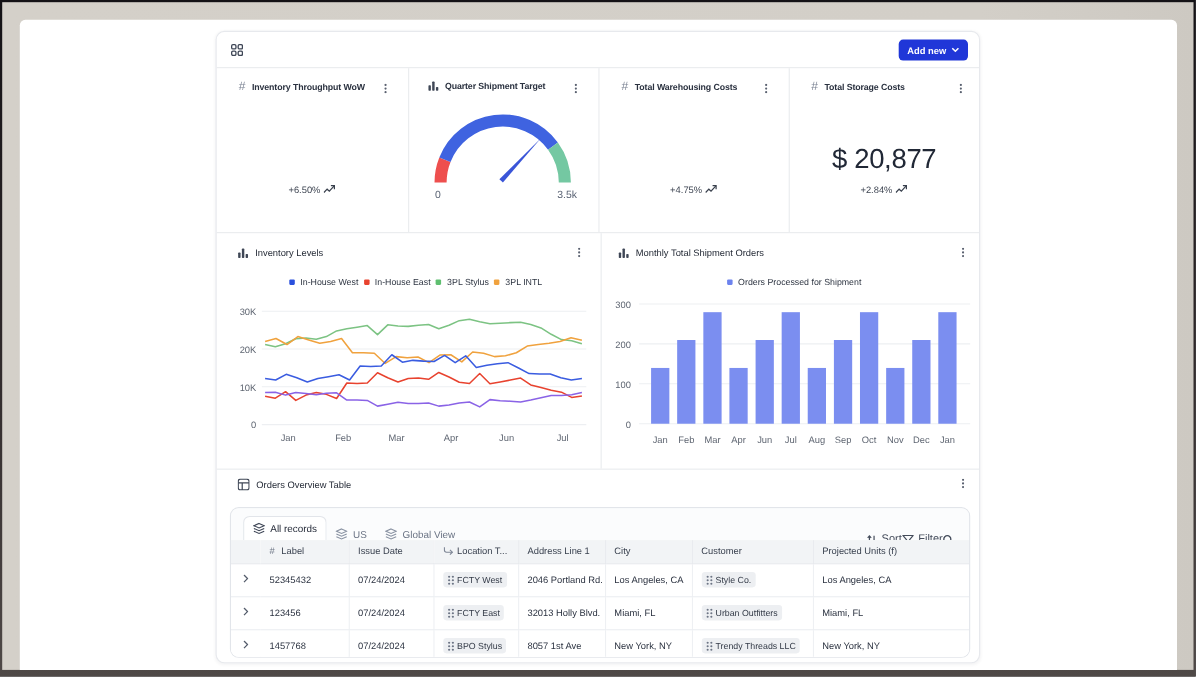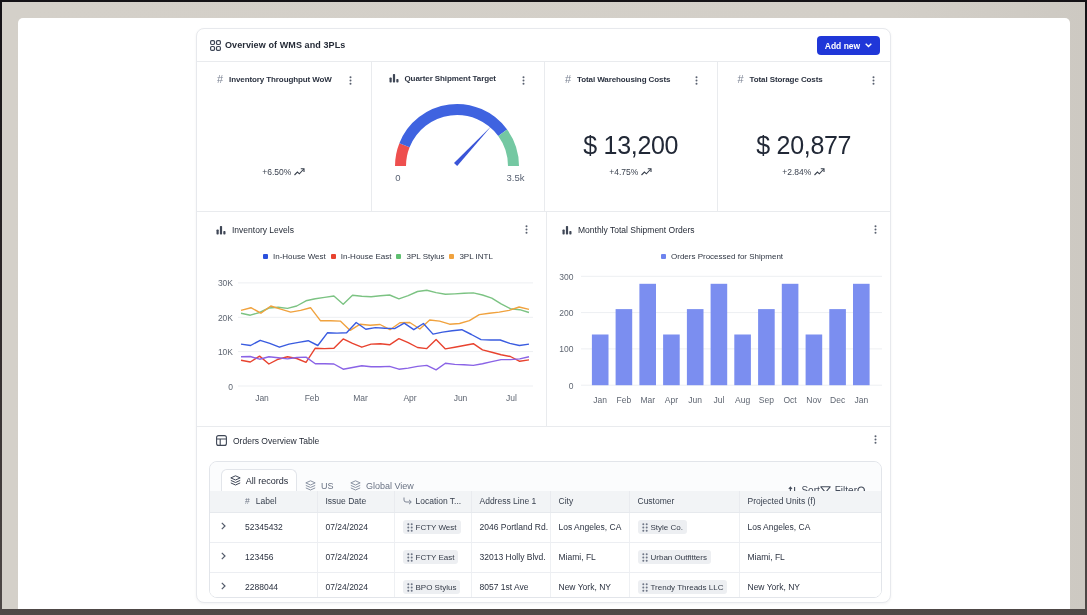--- a/index.html
+++ b/index.html
@@ -69,21 +69,20 @@
 <div id="frame">
 <div id="page">
 <div id="card">
   <div class="hdr">
     <svg class="abs" style="left:13px;top:11px" width="11" height="11" viewBox="0 0 11 11" fill="none" stroke="#3e4656" stroke-width="1.2">
       <rect x="0.6" y="0.6" width="3.9" height="3.9" rx="1.2"></rect>
               <rect x="6.5" y="0.6" width="3.9" height="3.9" rx="1.2"></rect>
       <rect x="0.6" y="6.5" width="3.9" height="3.9" rx="1.2"></rect>
               <rect x="6.5" y="6.5" width="3.9" height="3.9" rx="1.2"></rect>
     </svg>
-    <div class="cardtitle">Overview of WMS and 3PLs</div>
     <div class="btn">Add new <svg width="7" height="5" viewBox="0 0 7 5" fill="none" stroke="#fff" stroke-width="1.4">
                 <path d="M0.7 0.8 L3.5 3.6 L6.3 0.8"></path>
               </svg></div>
   </div>
   <div class="kpirow">
     <div class="tile" style="width:175px">
       <div class="ttl"><span style="color:#7c8494;font-size:11px;font-weight:normal">#</span>Inventory Throughput WoW</div>
       <svg class="dots" style="right:19px;top:14px" width="3" height="9" viewBox="0 0 3 9" fill="#5a6170">
                 <circle cx="1.5" cy="1.2" r="1"></circle>
                 <circle cx="1.5" cy="4.5" r="1"></circle>
@@ -114,21 +113,20 @@
       <div class="abs" style="left:16px;top:110px;width:21px;text-align:center;font-size:9.5px;color:#596273">0</div>
       <div class="abs" style="left:123px;top:110px;width:42px;text-align:center;font-size:9.5px;color:#596273">3.5k</div>
     </div>
     <div class="tile" style="width:173px">
       <div class="ttl"><span style="color:#7c8494;font-size:11px;font-weight:normal">#</span>Total Warehousing Costs</div>
       <svg class="dots" style="right:19px;top:14px" width="3" height="9" viewBox="0 0 3 9" fill="#5a6170">
                 <circle cx="1.5" cy="1.2" r="1"></circle>
                 <circle cx="1.5" cy="4.5" r="1"></circle>
                 <circle cx="1.5" cy="7.8" r="1"></circle>
               </svg>
-      <div class="big">$ 13,200</div>
       <div class="sub">+4.75%<svg width="11" height="8" viewBox="0 0 11 8" fill="none" stroke="#39404d" stroke-width="1.1">
                   <path d="M0.5 7 L3.4 4 L5.4 5.8 L9.8 1"></path>
                   <path d="M6.8 0.8 L10 0.8 L10 4"></path>
                 </svg></div>
     </div>
     <div class="tile" style="width:173px">
       <div class="ttl"><span style="color:#7c8494;font-size:11px;font-weight:normal">#</span>Total Storage Costs</div>
       <svg class="dots" style="right:15px;top:14px" width="3" height="9" viewBox="0 0 3 9" fill="#5a6170">
                 <circle cx="1.5" cy="1.2" r="1"></circle>
                 <circle cx="1.5" cy="4.5" r="1"></circle>
@@ -346,21 +344,21 @@
                           <circle cx="4.7" cy="4.5" r="1"></circle>
                           <circle cx="1.3" cy="7.7" r="1"></circle>
                           <circle cx="4.7" cy="7.7" r="1"></circle>
                         </svg>Urban Outfitters</span></td>
           <td>Miami, FL</td>
         </tr>
         <tr>
           <td style="border-right:none;text-align:center;padding:0"><svg width="5" height="8" viewBox="0 0 5 8" fill="none" stroke="#545c6b" stroke-width="1.2">
                         <path d="M0.8 0.8 L4 4 L0.8 7.2"></path>
                       </svg></td>
-          <td>2288044</td>
+          <td>1457768</td>
           <td>07/24/2024</td>
           <td><span class="chip"><svg width="6" height="9" viewBox="0 0 6 9" fill="#6d7585">
                           <circle cx="1.3" cy="1.3" r="1"></circle>
                           <circle cx="4.7" cy="1.3" r="1"></circle>
                           <circle cx="1.3" cy="4.5" r="1"></circle>
                           <circle cx="4.7" cy="4.5" r="1"></circle>
                           <circle cx="1.3" cy="7.7" r="1"></circle>
                           <circle cx="4.7" cy="7.7" r="1"></circle>
                         </svg>BPO Stylus</span></td>
           <td>8057 1st Ave</td>

